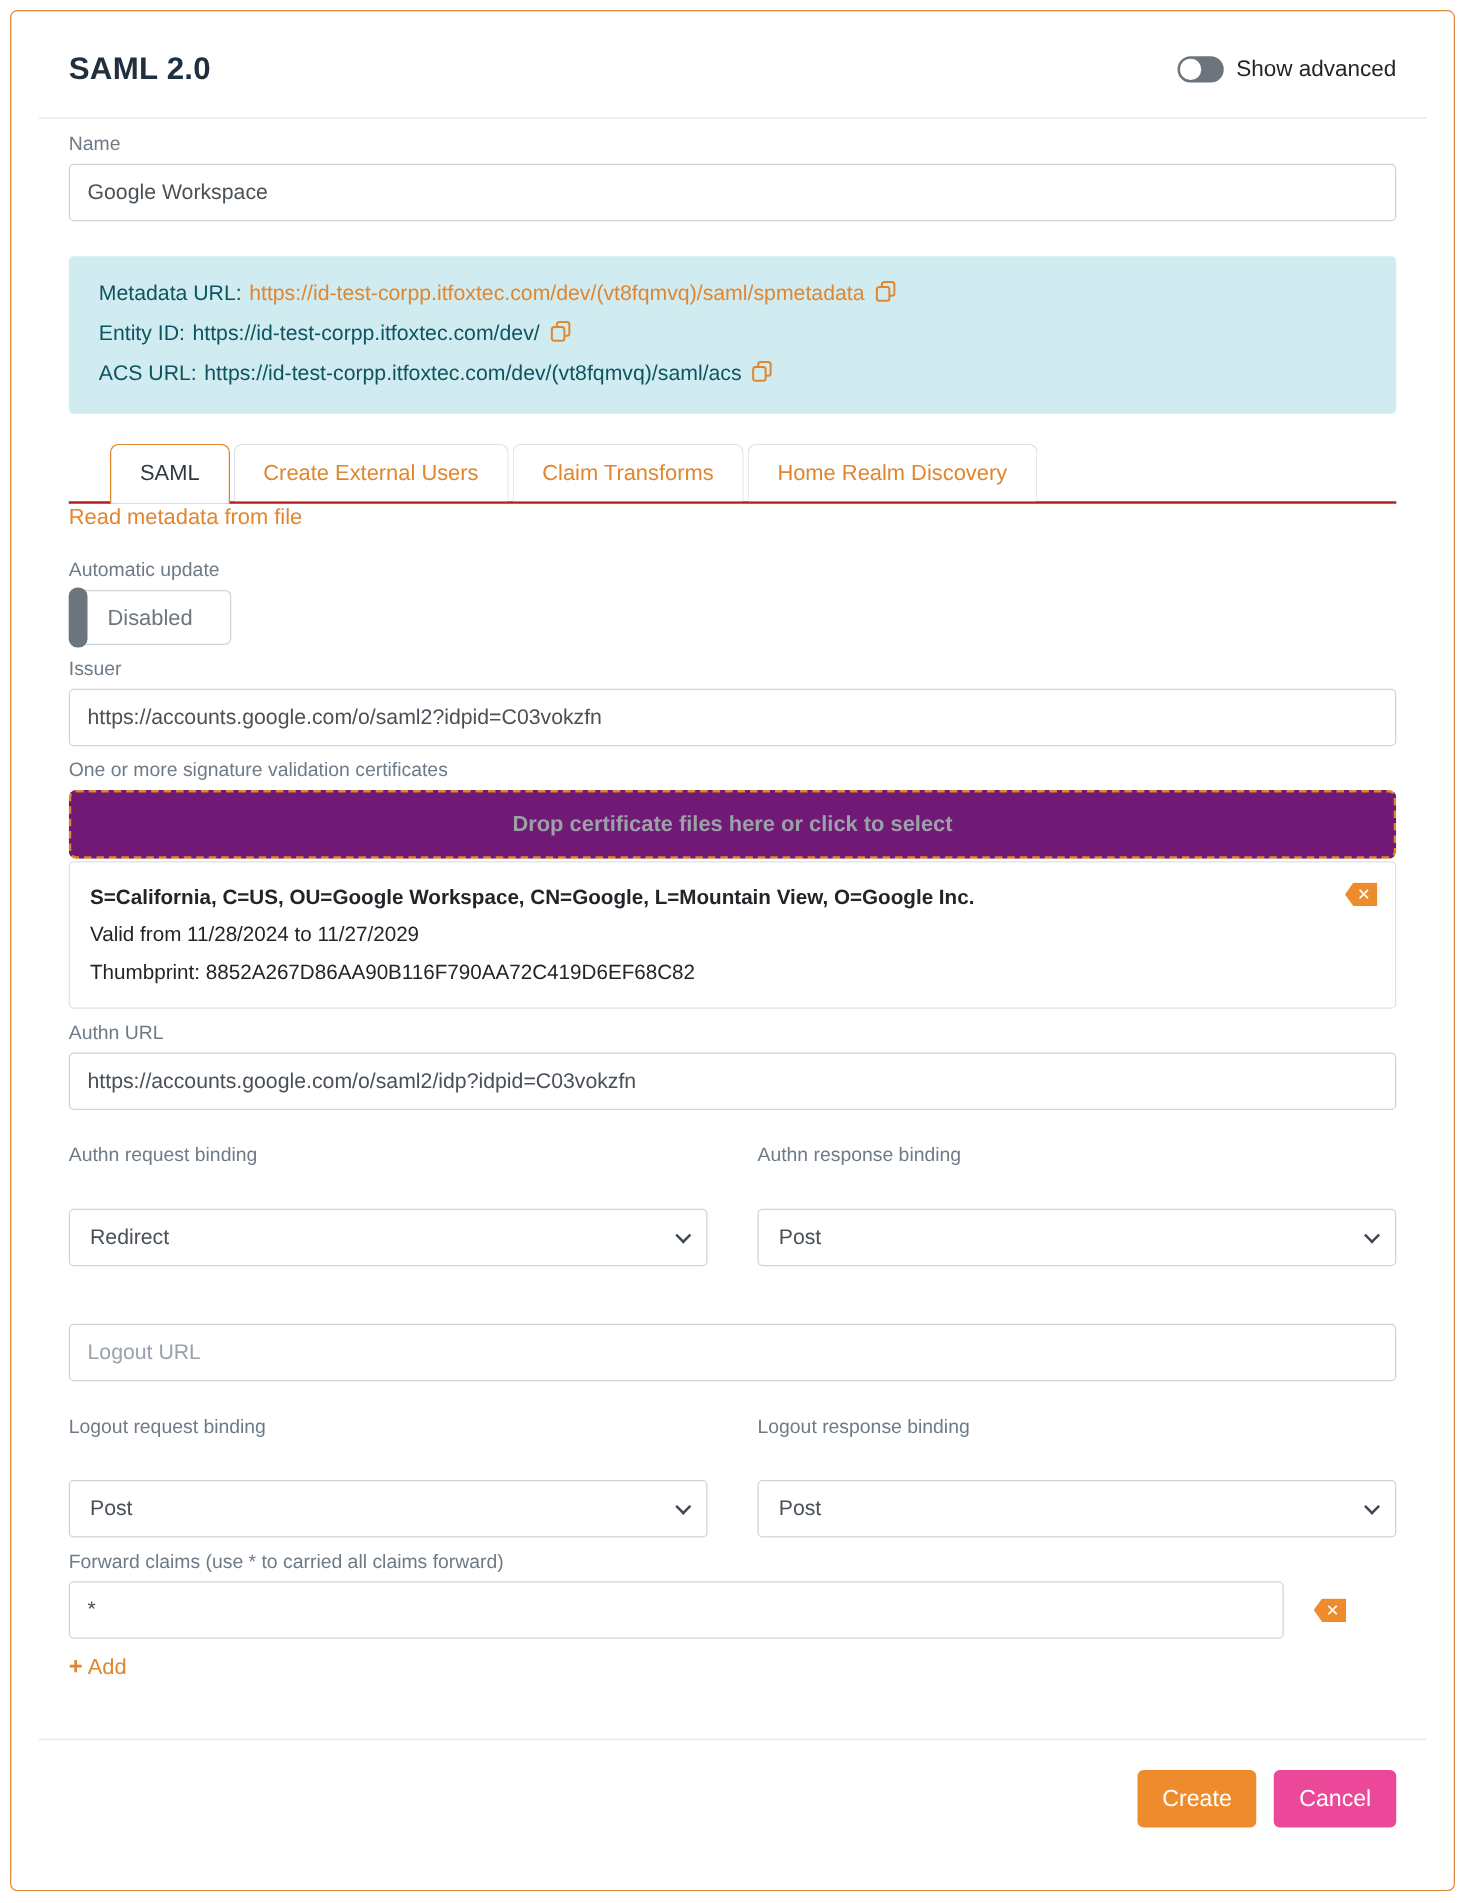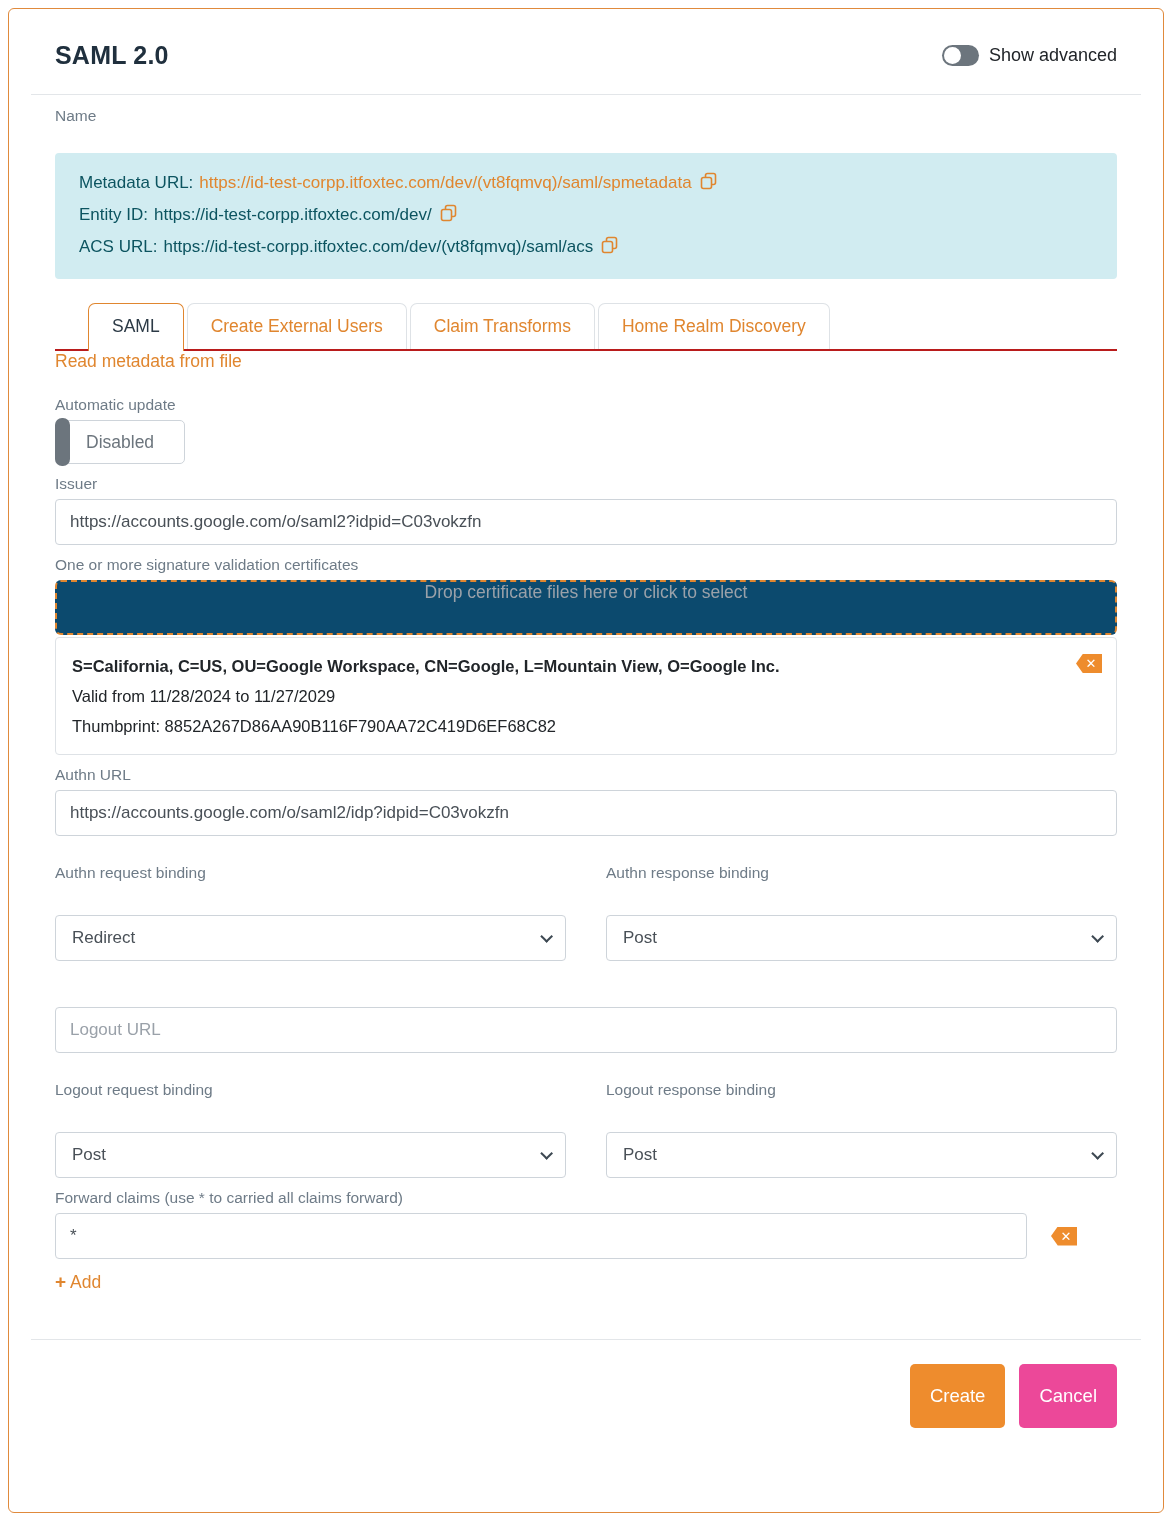--- a/index.html
+++ b/index.html
@@ -74,22 +74,22 @@
   .toggle-btn .handle {
     position: absolute; left: -1px; top: -3px; bottom: -3px; width: 15px;
     background: #6c757d; border-radius: 7px;
   }
 
   .group { margin-top: 11px; }
 
   
   .dropzone {
     border: 2px dashed #e0862f; border-radius: 6px; height: 55px;
-    display: flex; justify-content: center;
-    color: #9aa1a9; font-size: 17.5px; background: #0c4a6e; cursor: pointer;
+    display: flex; align-items: center; justify-content: center;
+    color: #9aa1a9; font-size: 17.5px; background: #701a75; cursor: pointer; font-weight: bold;
   }
   .cert-card {
     border: 1px solid #dee2e6; border-radius: 4px; margin-top: 2px;
     padding: 13px 16px; font-size: 16.5px; line-height: 30px; color: #212529; position: relative;
   }
   .cert-subject { font-weight: bold; padding-right: 40px; }
   .cert-line { color: #212529; }
   .delete-icon {
     display: inline-block; width: 26px; height: 19px; position: relative; cursor: pointer;
     background: #ee8c2d;
@@ -119,21 +119,21 @@
   .fc-row .text-input { width: calc(100% - 90px); }
   .fc-row .delete-icon { margin-left: 24px; }
   .add-row { margin-top: 12px; }
   .add-link { font-size: 17.5px; }
   .plus { font-weight: bold; font-size: 19px; margin-right: 4px; }
 
   
   hr.footer-sep { border: none; border-top: 1px solid #e3e6e9; margin: 46px -24px 0 -24px; }
   .footer-row { display: flex; justify-content: flex-end; gap: 14px; margin-top: 24px; }
   .btn {
-    border: none; border-radius: 5px; height: 64px; padding: 0 20px;
+    border: none; border-radius: 5px; height: 46px; padding: 0 20px;
     font-size: 18.5px; color: #fff; cursor: pointer;
     font-family: "Liberation Sans", "DejaVu Sans", sans-serif;
   }
   .btn-create { background: #ee8c2d; }
   .btn-cancel { background: #ec4899; }
 </style>
 </head>
 <body>
 
 <div class="card">
@@ -145,20 +145,21 @@
           <span class="knob"></span>
         </span>
       <span class="adv-label">Show advanced</span>
     </div>
   </div>
 
   <hr class="sep">
 
   <div class="group-name">
     <label class="form-label">Name</label>
+    <input class="text-input" type="text" value="Google Workspace" style="">
   </div>
 
   <div class="info-box">
     <div class="info-line">
       <span class="info-label">Metadata URL:</span><a class="info-link" href="#">https://id-test-corpp.itfoxtec.com/dev/(vt8fqmvq)/saml/spmetadata</a><span class="copy-icon"><svg width="17" height="18" viewBox="0 0 17 18">
             <rect x="5.5" y="1.5" width="10" height="11" rx="2" fill="none" stroke="#e0862f" stroke-width="1.6"></rect>
             <rect x="1.5" y="5.5" width="10" height="11" rx="2" fill="#d1ecf1" stroke="#e0862f" stroke-width="1.6"></rect>
           </svg></span>
     </div>
     <div class="info-line">

